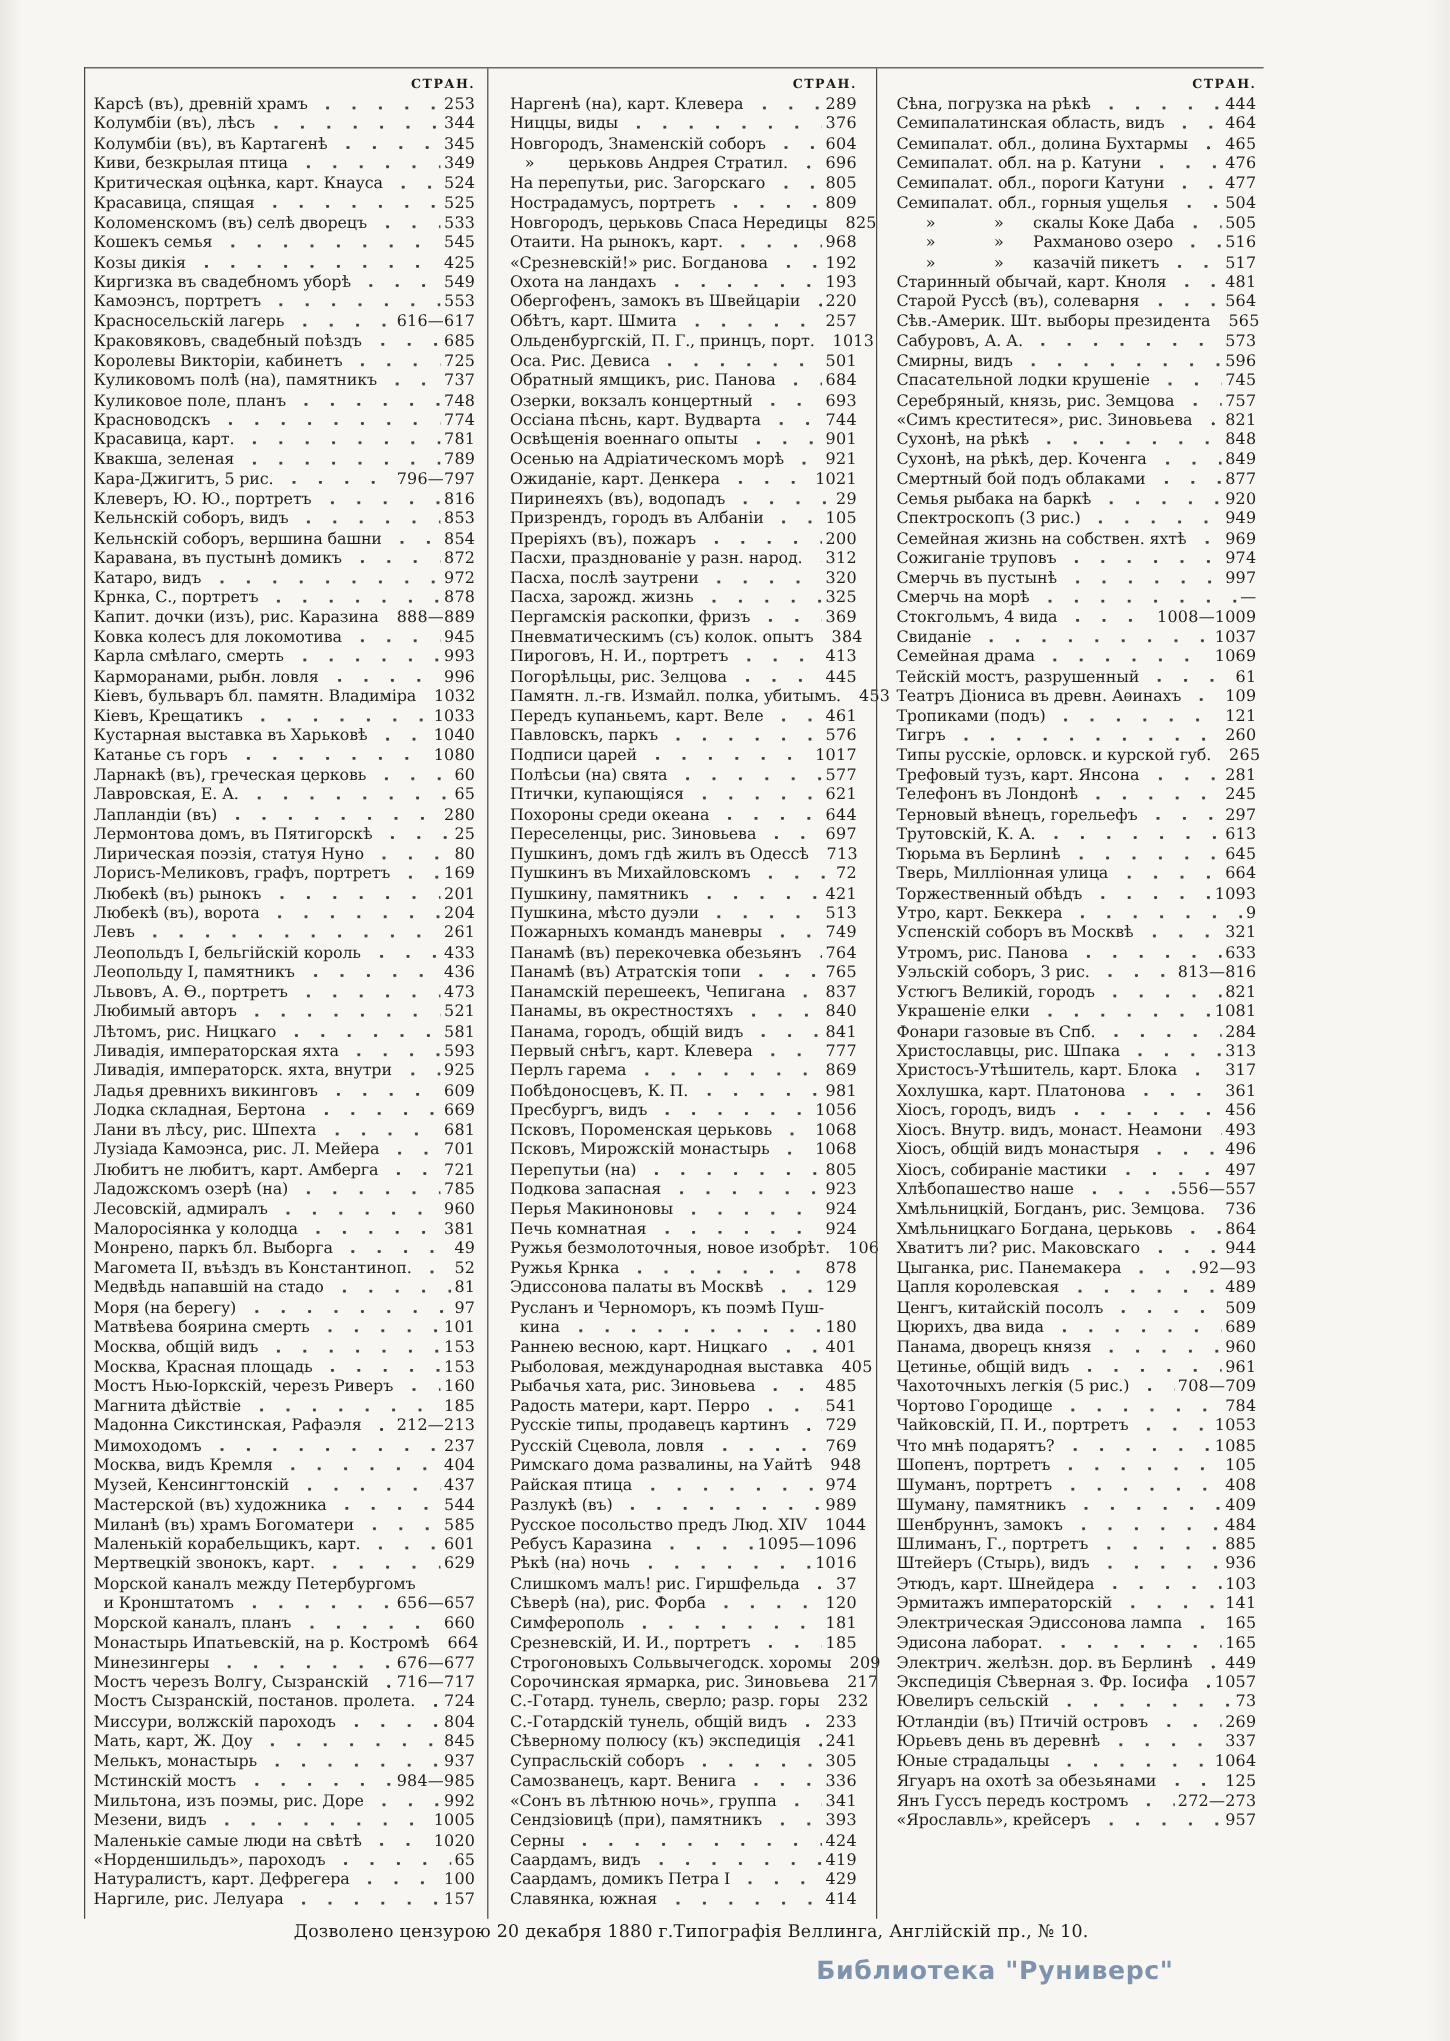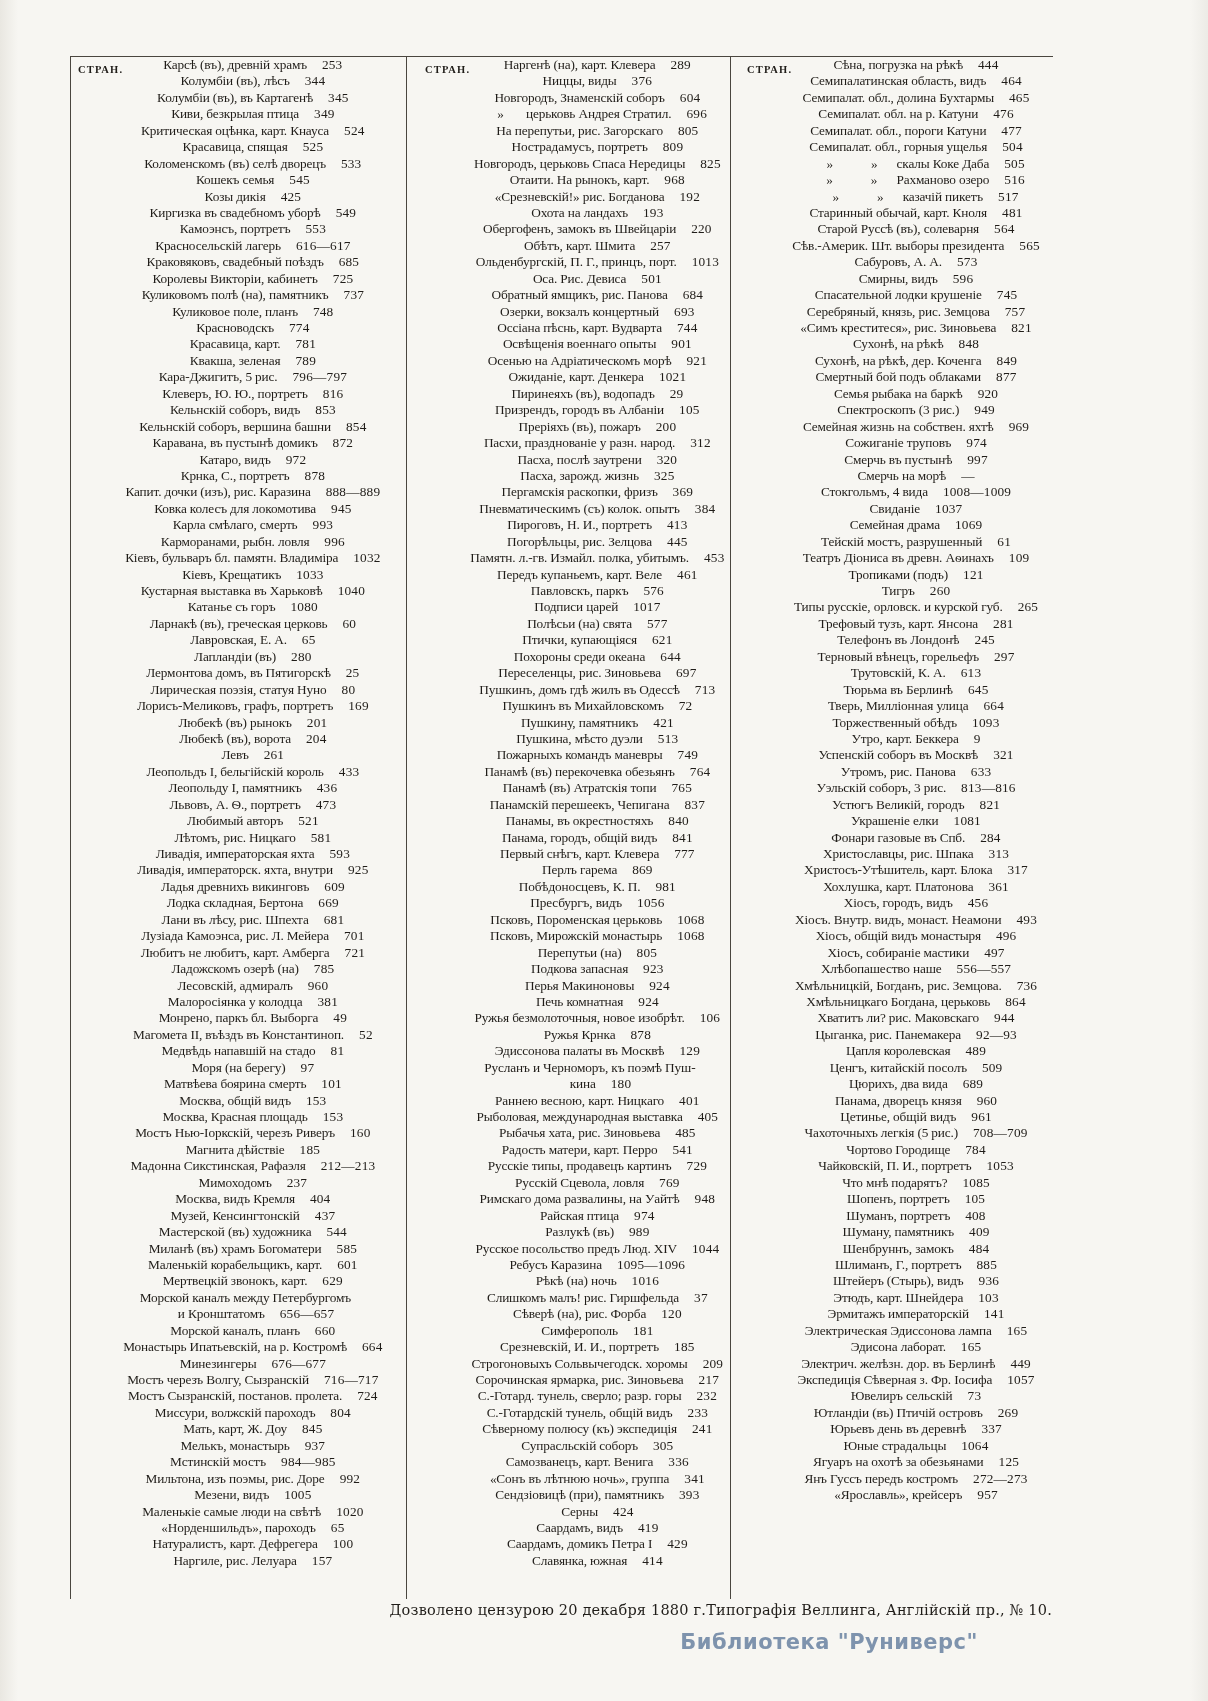--- a/index.html
+++ b/index.html
@@ -13,41 +13,41 @@
       var(--paper);
     font-family:"DejaVu Serif","Liberation Serif",serif;
     color:var(--ink);
   }
   .scan-table{
     position:absolute; left:70px; top:56px; width:982px; height:1542px;
     border-top:1.6px solid var(--rule);
     border-left:1.3px solid var(--rule);
     display:flex;
   }
-  .col{display:flex;flex-direction:row;box-sizing:border-box;font-family:Liberation Serif, serif;}
+  .col{display:flex;flex-direction:column;box-sizing:border-box;}
   .col:nth-child(1){width:335px;padding:0 10px 0 7px;}
   .col:nth-child(2){width:324px;padding:0 16px 0 18px;border-left:1.2px solid var(--rule);}
   .col:nth-child(3){width:323px;padding:0 6px 0 16px;border-left:1.2px solid var(--rule);}
   .col-header{
     height:23px;line-height:26px;text-align:right;
     font-size:10.5px;letter-spacing:1.2px;font-weight:bold;
   }
-  .rows{display:flex;flex-direction:column;align-items:center;}
+  .rows{display:flex;flex-direction:column;}
   .row{display:flex;align-items:baseline;height:16.45px;line-height:16.45px;font-size:13.3px;}
   .row .t{white-space:pre;letter-spacing:-0.15px;}
   .row .lead{
     flex:1;min-width:6px;align-self:stretch;margin:0 3px 0 6px;
     background-image:radial-gradient(circle at 50% 62%, var(--dot) 1.05px, transparent 1.55px);
     background-size:22px 16.45px;background-repeat:repeat-x;
   }
   .row.nolead .lead{background:none;}
   .row .n{white-space:pre;text-align:right;letter-spacing:0.2px;}
   .footer{
     position:absolute;left:70px;top:1602px;width:982px;
-    display:flex;justify-content:flex-end;
+    display:flex;justify-content:center;
     font-size:14.5px;letter-spacing:0.2px;
   }
   .footer .left{padding-left:30px;}
   .watermark{
     position:absolute;right:230px;top:1630px;
     font-family:"DejaVu Sans","Liberation Sans",sans-serif;
     font-weight:bold;font-size:21px;color:var(--wm);letter-spacing:0.5px;
   }
 </style>
 </head>

